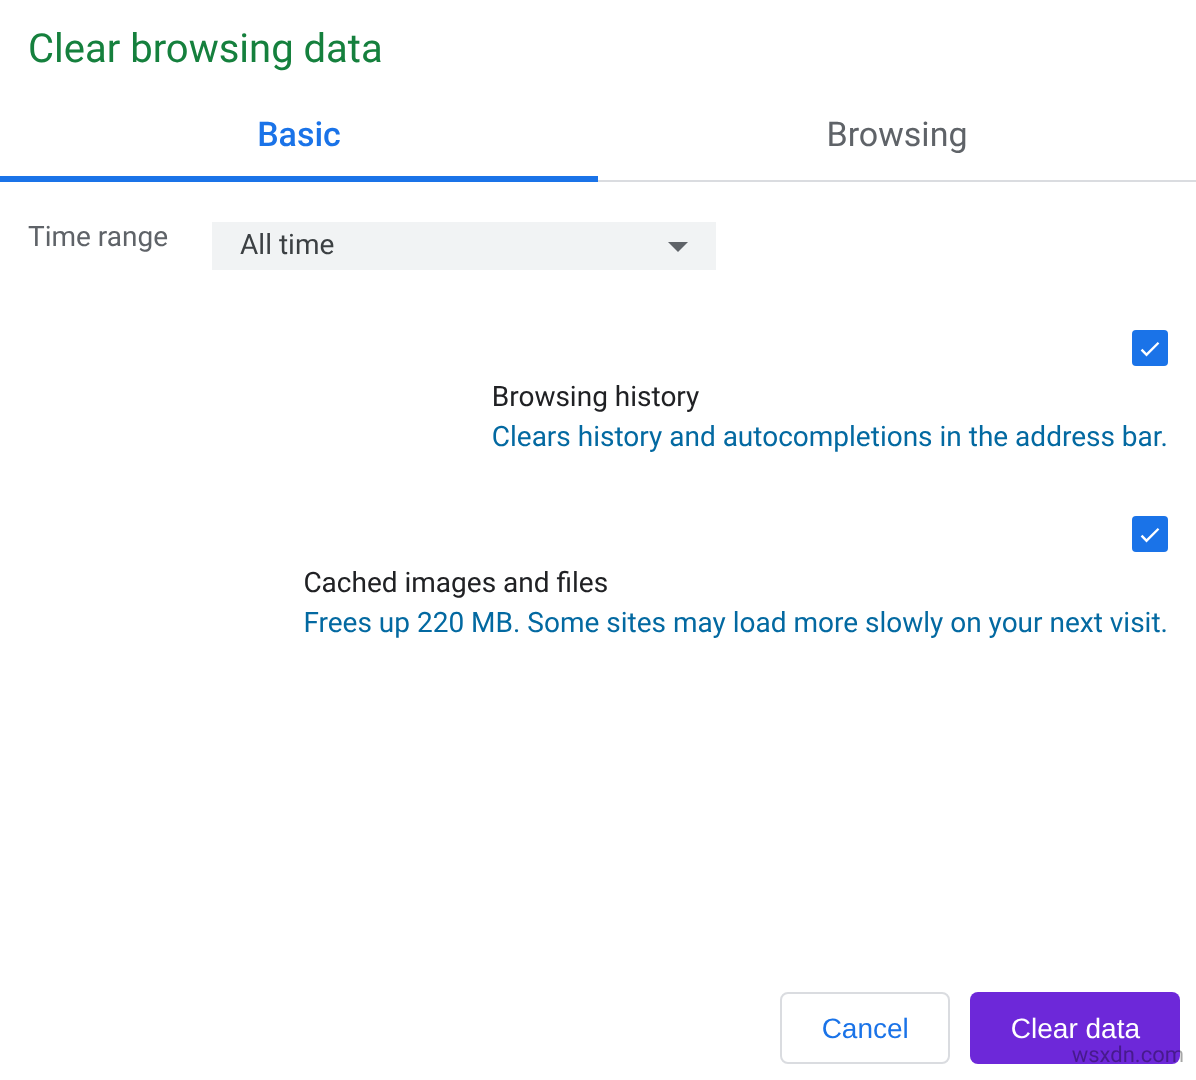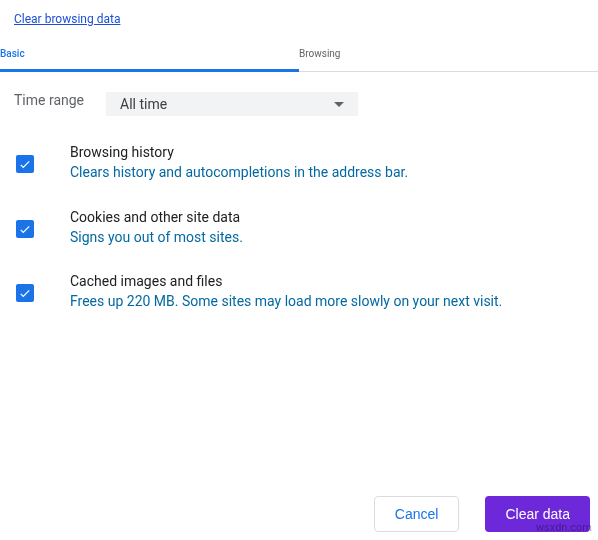--- a/index.html
+++ b/index.html
@@ -9,34 +9,33 @@
     }
     body {
       font-family: 'Segoe UI', Roboto, Arial, sans-serif;
       width: 598px;
       height: 540px;
       background: #fff;
       color: #202124;
       position: relative;
     }
     .dialog-title {
-      font-size: 12px;
-      color: #1d4ed8;
+      font-size: 20px;
+      color: #15803d;
       padding: 12px 14px 8px 14px;
-      text-decoration: underline;
     }
     .tabs {
       display: flex;
       border-bottom: 1px solid #dadce0;
     }
     .tab {
       flex: 1;
-      text-align: left;
+      text-align: center;
       padding: 14px 0 12px 0;
-      font-size: 10px;
+      font-size: 17px;
       color: #5f6368;
       cursor: pointer;
       position: relative;
     }
     .tab.active {
       color: #1a73e8;
       font-weight: 500;
     }
     .tab.active::after {
       content: "";
@@ -73,24 +72,25 @@
     }
     .select .arrow {
       width: 0;
       height: 0;
       border-left: 5px solid transparent;
       border-right: 5px solid transparent;
       border-top: 5px solid #5f6368;
     }
     .option-row {
       display: flex;
-      align-items: center;
-      gap: 36px;
+      align-items: flex-end;
+      gap: 8px;
       margin-bottom: 26px;
       padding-left: 2px;
+      flex-direction: column;
     }
     .checkbox {
       width: 18px;
       height: 18px;
       background: #1a73e8;
       border-radius: 2px;
       flex-shrink: 0;
       margin-top: 2px;
       display: flex;
       align-items: center;
@@ -112,21 +112,21 @@
     .option-desc {
       font-size: 14px;
       color: #0369a1;
       line-height: 1.4;
     }
     .footer {
       position: absolute;
       bottom: 8px;
       right: 8px;
       display: flex;
-      gap: 26px;
+      gap: 10px;
     }
     .btn {
       height: 36px;
       padding: 0 20px;
       border-radius: 4px;
       font-size: 14px;
       font-weight: 500;
       cursor: pointer;
       display: flex;
       align-items: center;
@@ -176,39 +176,28 @@
       <svg viewBox="0 0 24 24">
           <path fill="#fff" d="M9 16.2l-3.5-3.5L4 14.2l5 5 11-11-1.4-1.4z"></path>
         </svg>
     </div>
     <div class="option-text">
       <div class="option-title">Browsing history</div>
       <div class="option-desc">Clears history and autocompletions in the address bar.</div>
     </div>
   </div>
 
+
   <div class="option-row">
     <div class="checkbox">
       <svg viewBox="0 0 24 24">
           <path fill="#fff" d="M9 16.2l-3.5-3.5L4 14.2l5 5 11-11-1.4-1.4z"></path>
         </svg>
     </div>
     <div class="option-text">
-      <div class="option-title">Cookies and other site data</div>
-      <div class="option-desc">Signs you out of most sites.</div>
-    </div>
-  </div>
-
-  <div class="option-row">
-    <div class="checkbox">
-      <svg viewBox="0 0 24 24">
-          <path fill="#fff" d="M9 16.2l-3.5-3.5L4 14.2l5 5 11-11-1.4-1.4z"></path>
-        </svg>
-    </div>
-    <div class="option-text">
       <div class="option-title">Cached images and files</div>
       <div class="option-desc">Frees up 220 MB. Some sites may load more slowly on your next visit.</div>
     </div>
   </div>
 
 </div>
 
 <div class="footer">
   <button class="btn btn-cancel">Cancel</button>
   <button class="btn btn-clear">Clear data</button>

